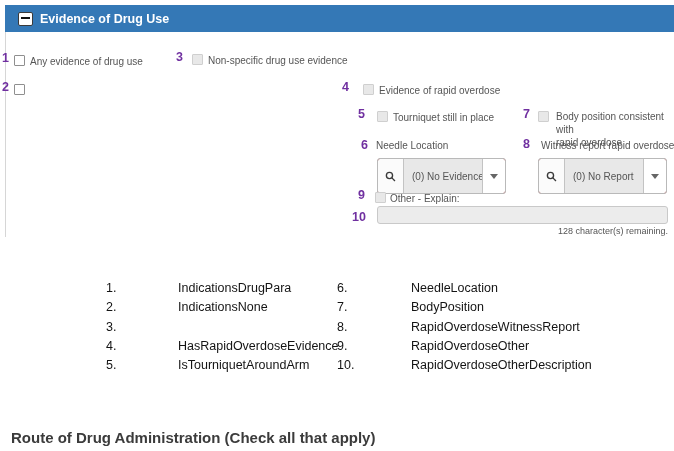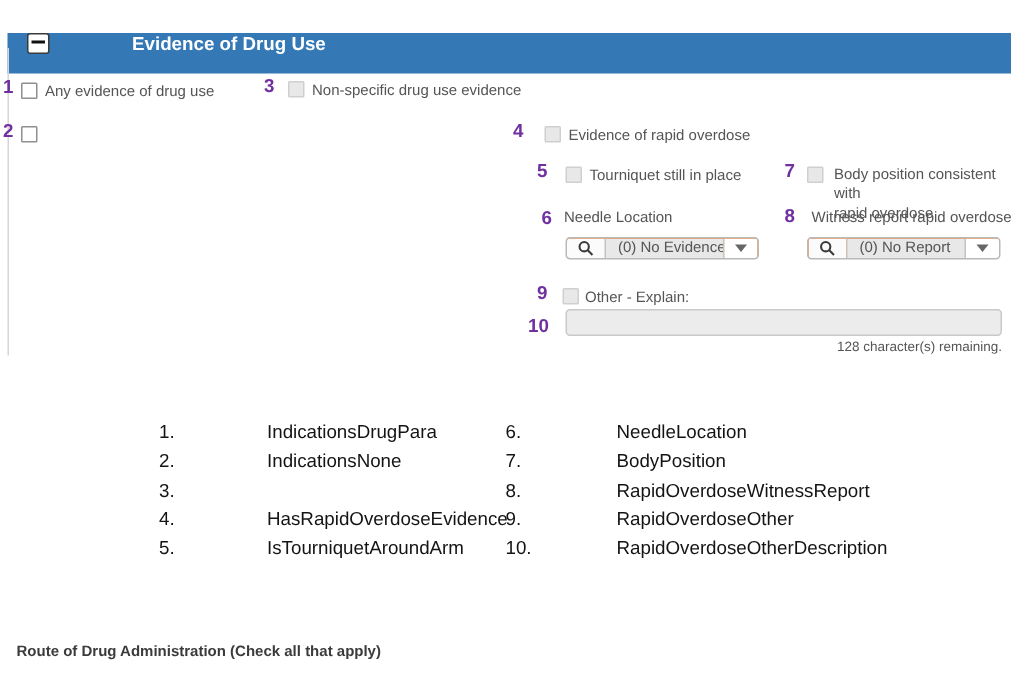--- a/index.html
+++ b/index.html
@@ -1,58 +1,58 @@
 <!DOCTYPE html>
 <html><head>
 <meta charset="utf-8">
 <style>
   html,body{margin:0;padding:0;background:#fff;}
   body{font-family:"Liberation Sans",sans-serif;}
   .canvas{position:relative;width:674px;height:451px;background:#fff;overflow:hidden;}
 
   
-  .panel-header{position:absolute;left:5px;top:22px;width:669px;height:27px;background:#3478b6;display:flex;gap:48px;}
+  .panel-header{position:absolute;left:5px;top:5px;width:669px;height:27px;background:#3478b6;display:flex;align-items:center;}
   .collapse-btn{position:relative;width:13px;height:12px;margin-left:13px;background:#fff;border:1px solid #3a3a3a;border-radius:2px;cursor:pointer;flex:0 0 auto;}
   .collapse-btn::after{content:"";position:absolute;left:2px;right:2px;top:4px;height:2px;background:#111;}
   .panel-title{color:#fff;font-weight:bold;font-size:12.5px;margin-left:7px;white-space:nowrap;}
 
   .panel-left-border{position:absolute;left:5px;top:32px;width:1px;height:205px;background:#d6d6d6;}
 
   
   .ann{position:absolute;color:#7030a0;font-weight:bold;font-size:12.5px;line-height:12px;}
 
   
   .cb{position:absolute;width:11px;height:11px;box-sizing:border-box;background:#fff;border:1px solid #8f8f8f;border-radius:1px;}
   .cb.disabled{background:#e8e8e8;border-color:#cfcfcf;}
 
   
   .flabel{position:absolute;font-size:10px;color:#555;line-height:12px;white-space:nowrap;}
   .flabel.wrap{white-space:normal;line-height:13px;}
 
   
-  .dd{position:absolute;width:129px;height:15px;box-sizing:border-box;display:flex;border:1px solid #b9b9b9;border-radius:3px;background:#f97316;overflow:hidden;}
+  .dd{position:absolute;width:129px;height:36px;box-sizing:border-box;display:flex;border:1px solid #b9b9b9;border-radius:3px;background:#7f1d1d;overflow:hidden;}
   .dd-search{width:25px;flex:0 0 auto;display:flex;align-items:center;justify-content:center;background:#fbfbfb;border-right:1px solid #c3c3c3;cursor:pointer;}
   .dd-value{flex:1;display:flex;align-items:center;padding-left:8px;background:#e8e8e8;border-right:1px solid #c3c3c3;font-size:10px;color:#555;white-space:nowrap;overflow:hidden;}
   .dd-arrow{width:22px;flex:0 0 auto;display:flex;align-items:center;justify-content:center;background:#fff;cursor:pointer;}
   .caret{width:0;height:0;border-left:4px solid transparent;border-right:4px solid transparent;border-top:5px solid #666;}
 
   
   .txt-input{position:absolute;left:377px;top:206px;width:291px;height:18px;box-sizing:border-box;background:#ececec;border:1px solid #c9c9c9;border-radius:3px;font-size:10px;color:#555;padding:0 6px;}
   .char-hint{position:absolute;left:377px;top:226px;width:291px;text-align:right;font-size:9px;color:#555;}
 
   
   .legend-col{position:absolute;font-size:12.5px;color:#141414;}
   .legend-row{display:flex;height:19.3px;align-items:flex-start;}
   .legend-num{flex:0 0 auto;}
   .legend-name{white-space:nowrap;margin-left:48px;}
   .legend-col.c1 .legend-num{width:24px;}
   .legend-col.c2 .legend-num{width:26px;}
 
   
-  .section-heading{position:absolute;left:11px;top:429px;font-size:10px;font-weight:bold;color:#3b3b3b;white-space:nowrap;}
+  .section-heading{position:absolute;left:11px;top:429px;font-size:15px;font-weight:bold;color:#3b3b3b;white-space:nowrap;}
 </style>
 </head>
 <body>
 
 <div class="canvas">
 
   <div class="panel-header">
     <span class="collapse-btn">
       <span></span>
     </span>

